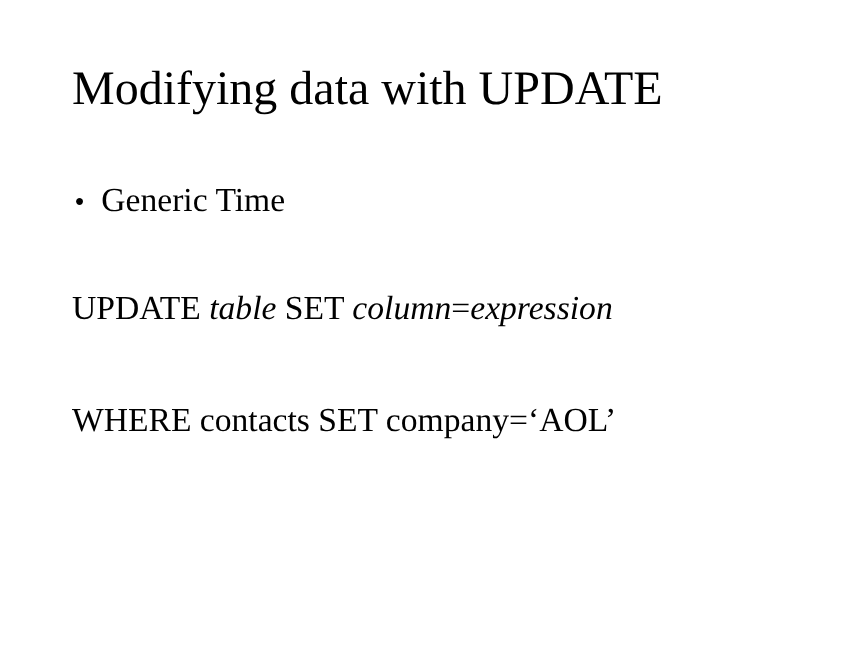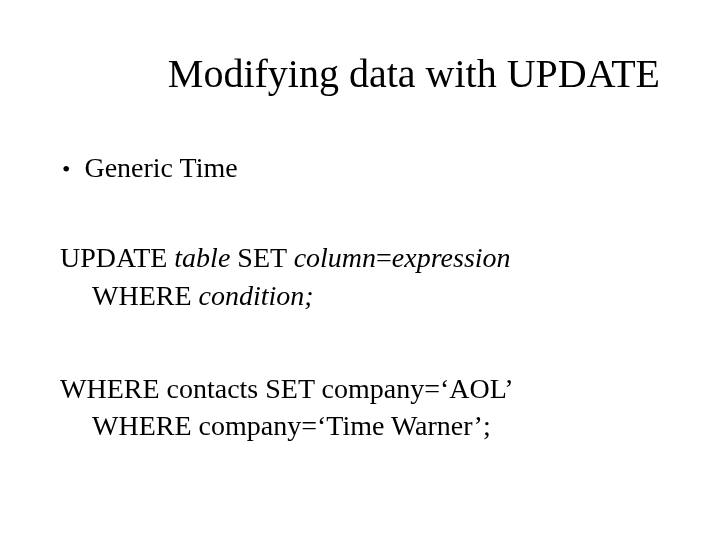--- a/index.html
+++ b/index.html
@@ -8,21 +8,21 @@
       height: 540px;
       background: #ffffff;
       font-family: "Times New Roman", Times, serif;
       color: #000000;
       padding: 40px 60px 40px 60px;
       overflow: hidden;
     }
     .title {
       font-size: 40px;
       font-weight: normal;
-      text-align: right;
+      text-align: left;
       margin-bottom: 55px;
       margin-top: 10px;
     }
     .bullet-item {
       font-size: 28px;
       margin-bottom: 55px;
       display: flex;
       align-items: baseline;
     }
     .bullet-dot {
@@ -46,21 +46,17 @@
 
 <div class="bullet-item">
   <span class="bullet-dot">•</span>
   <span>Generic Time</span>
 </div>
 
 <div class="code-block">
   <div class="code-line1">
     <span>UPDATE </span><span class="italic">table</span><span> SET </span><span class="italic">column</span><span>=</span><span class="italic">expression</span>
   </div>
-  <div class="code-line2">
-    <span>WHERE </span><span class="italic">condition;</span>
-  </div>
 </div>
 
 <div class="code-block">
   <div class="code-line1">WHERE contacts SET company=‘AOL’</div>
-  <div class="code-line2">WHERE company=‘Time Warner’;</div>
 </div>
 
 </body></html>

